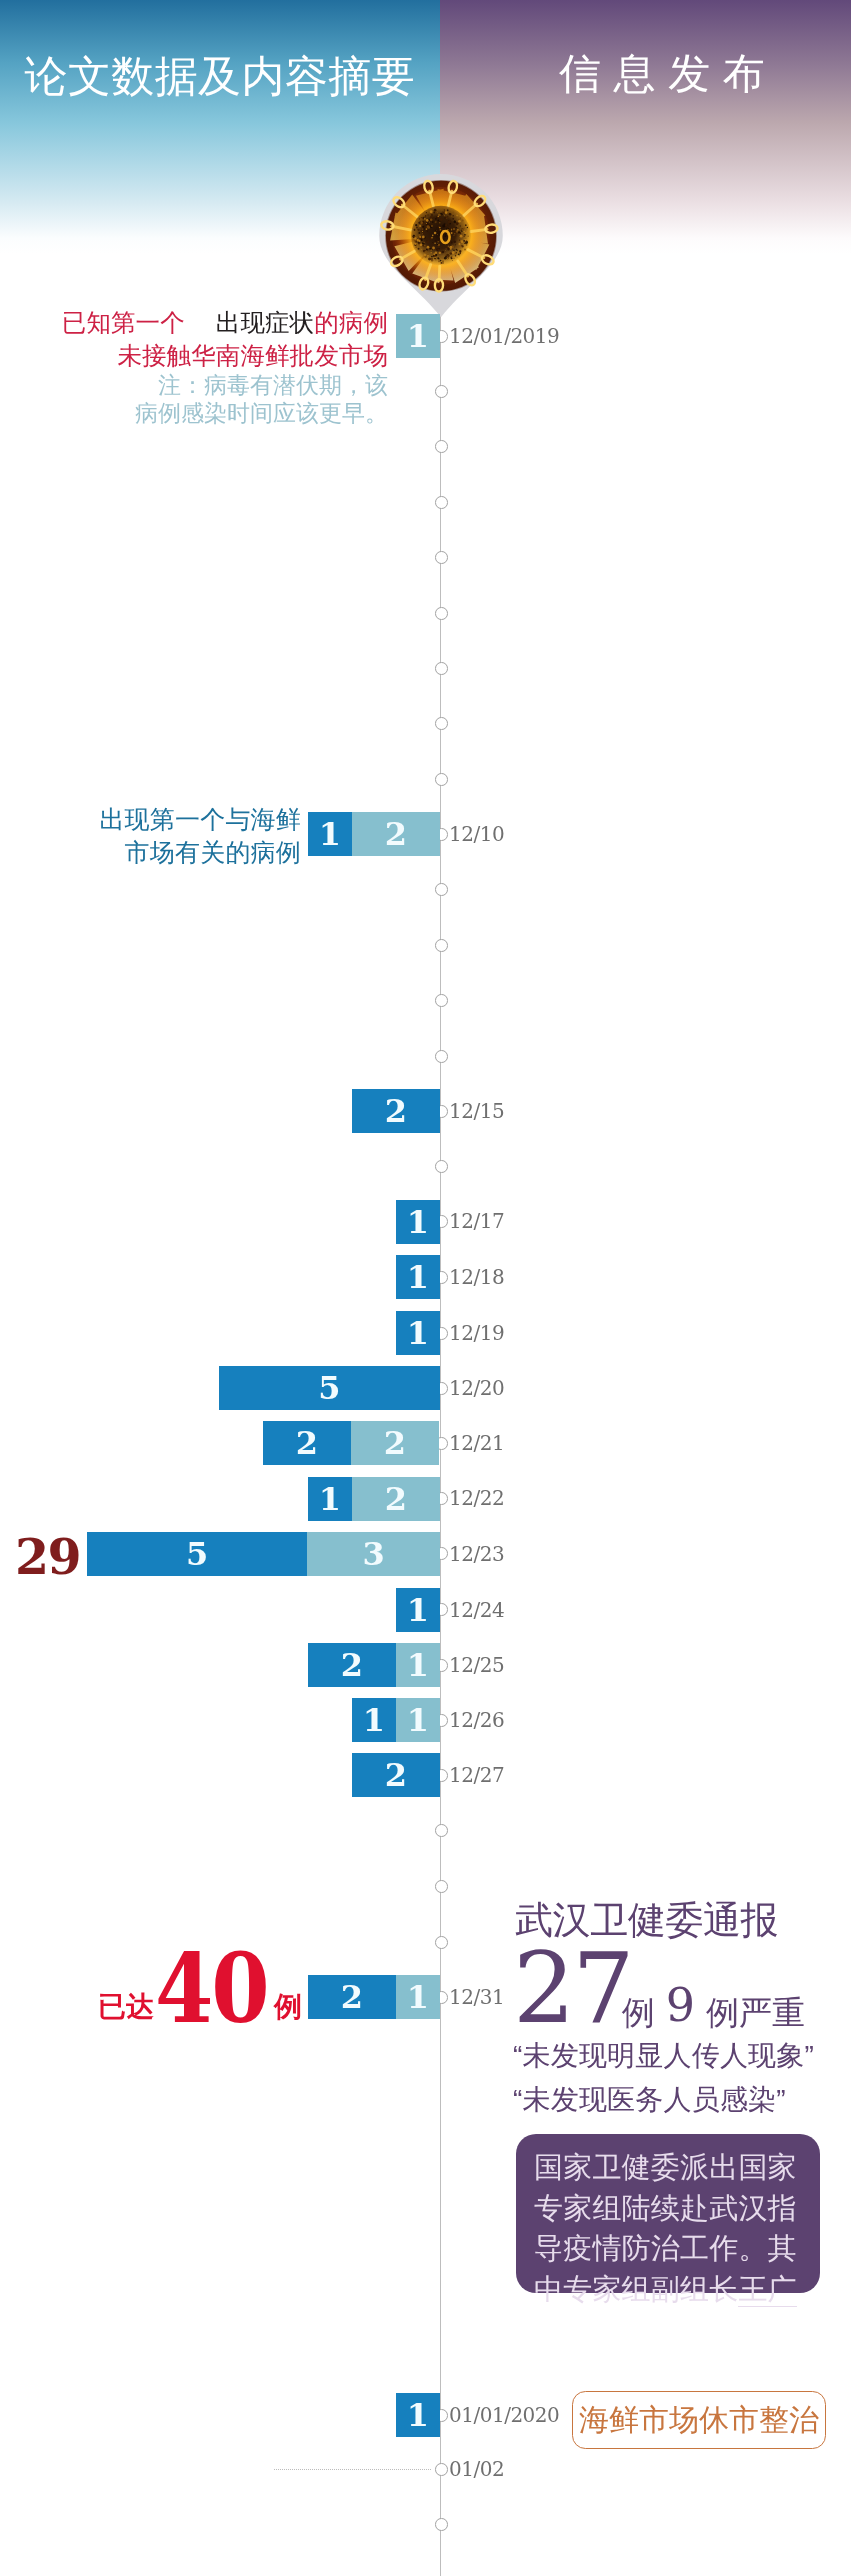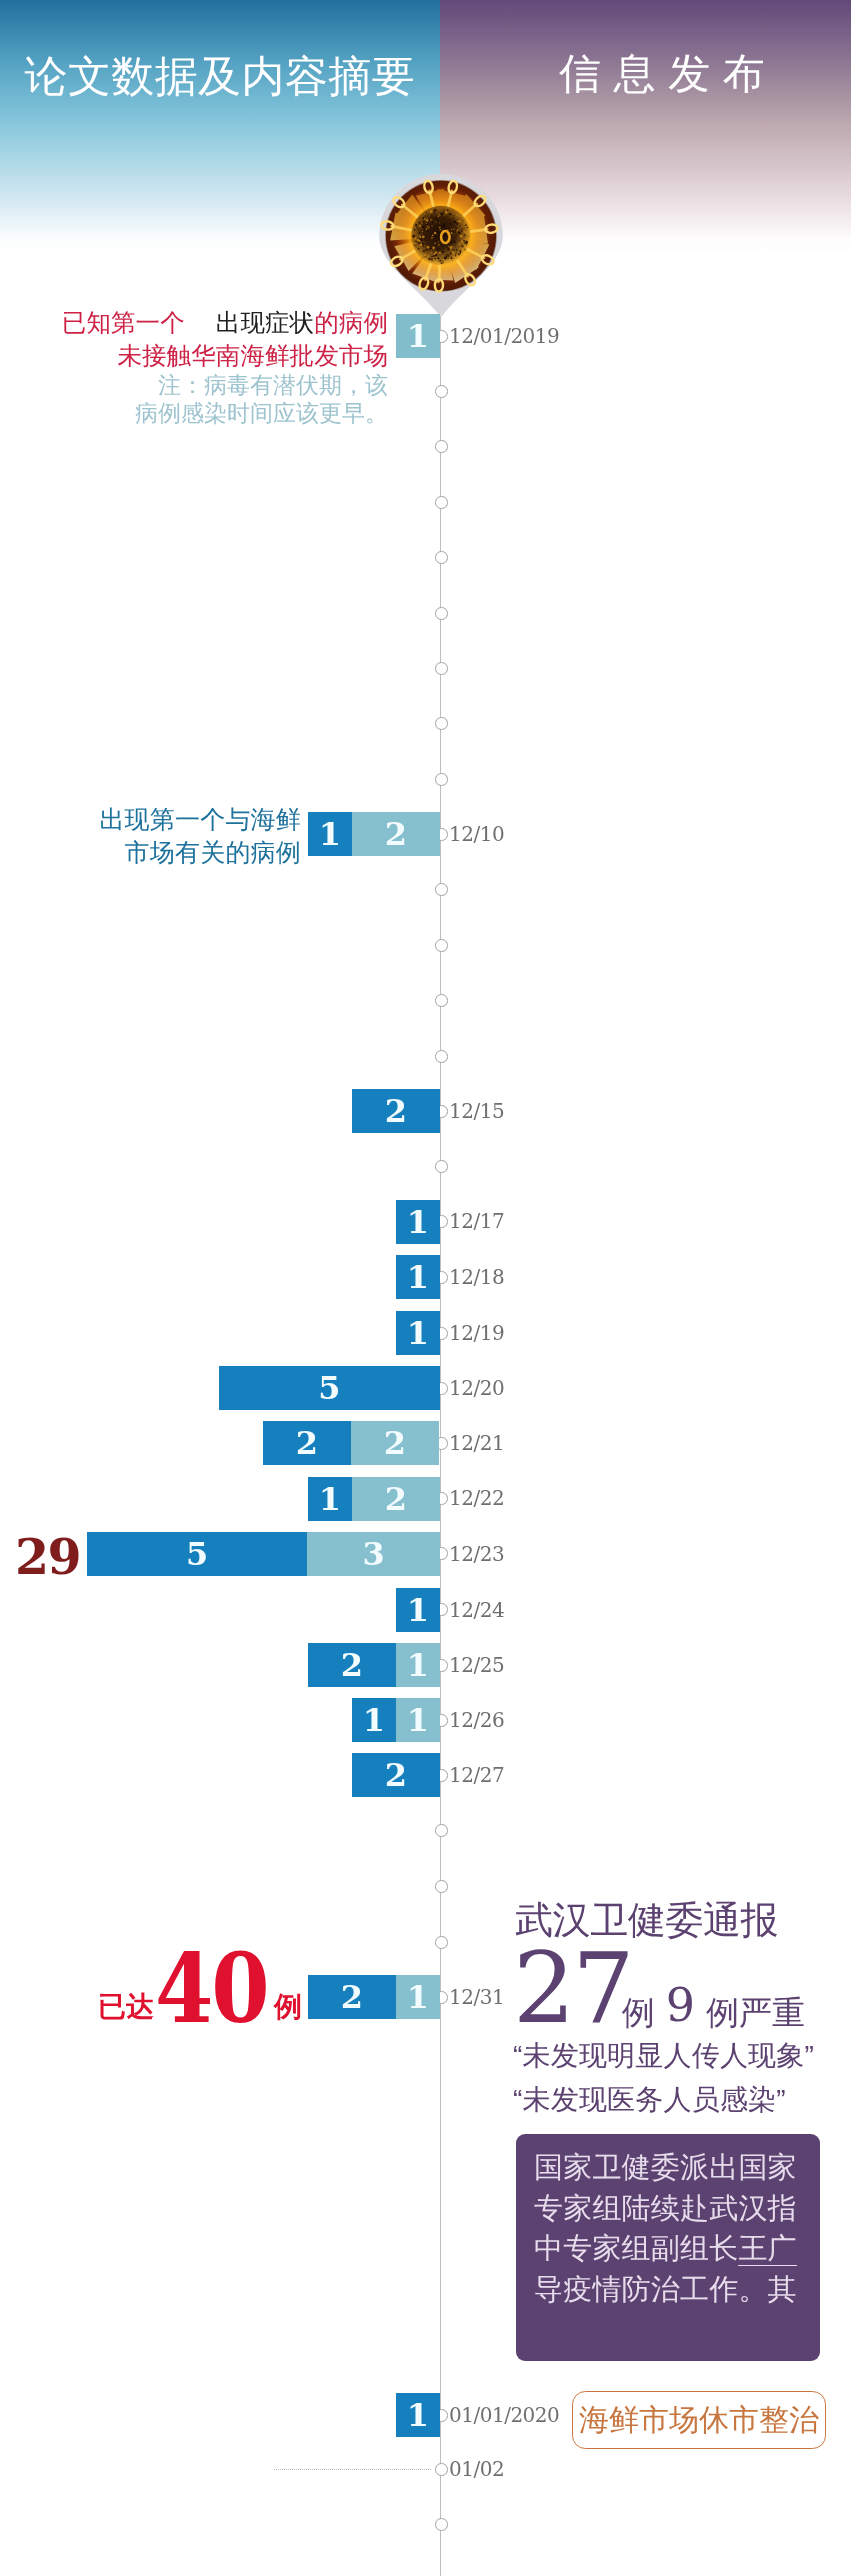--- a/index.html
+++ b/index.html
@@ -58,22 +58,22 @@
 .dotline{position:absolute;left:274px;top:2469px;width:157px;height:0;border-top:1.3px dotted #bcbcbc;}
 
 
 .wr-title{position:absolute;left:515px;top:1901px;font-size:38px;color:#5c4270;
           white-space:nowrap;line-height:1;letter-spacing:-0.4px;}
 .wr-num{position:absolute;left:513px;top:1939px;white-space:nowrap;line-height:1;color:#5c4270;}
 .wr-num .big{font-family:"DejaVu Serif",serif;font-weight:400;font-size:98px;letter-spacing:-3.2px;}
 .wr-num .unit{font-size:33px;vertical-align:-1.6px;}
 .wr-num .nine{font-family:"DejaVu Serif",serif;font-size:46px;vertical-align:0.8px;}
 .wr-q{position:absolute;left:513px;font-size:28px;color:#5c4270;white-space:nowrap;line-height:1;letter-spacing:0.2px;}
-.wr-box{position:absolute;left:516px;top:2134px;width:304px;height:227px;background:#5c4270;
-        border-radius:9px;box-sizing:border-box;padding:13.4px 0 0 18px;}
+.wr-box{position:absolute;left:516px;top:2134px;width:304px;height:159px;background:#5c4270;
+        border-radius:20px;box-sizing:border-box;padding:13.4px 0 0 18px;}
 .wr-box .ln{font-size:29px;color:#e7dcec;line-height:1.395;white-space:nowrap;letter-spacing:0.2px;}
 .wr-box .u{border-bottom:1.4px solid #e7dcec;padding-bottom:0.8px;}
 .wr-box .sf{font-family:"DejaVu Serif",serif;font-size:26px;letter-spacing:-0.4px;}
 
 
 .tag{position:absolute;left:572px;top:2391px;width:254px;height:58px;box-sizing:border-box;
      border:1.8px solid #c8763f;border-radius:13.4px;display:flex;align-items:center;justify-content:center;
      color:#c8763f;font-size:30px;letter-spacing:0px;}
 </style>
 </head>
@@ -659,20 +659,20 @@
   <div class="dotline"></div>
 
   <div class="wr-title">武汉卫健委通报</div>
   <div class="wr-num"><span class="big">27</span><span class="unit" style="margin-left:-9.5px">例</span><span class="nine" style="margin-left:11px">9</span><span class="unit" style="margin-left:11px">例严重</span></div>
   <div class="wr-q" style="top:2042px">“未发现明显人传人现象”</div>
   <div class="wr-q" style="top:2086px">“未发现医务人员感染”</div>
 
   <div class="wr-box">
     <div class="ln">国家卫健委派出国家</div>
     <div class="ln">专家组陆续赴武汉指</div>
+    <div class="ln">导疫情防治工作。其</div>
     <div class="ln"><span>中专家组副组长</span><span class="u">王广</span></div>
-    <div class="ln">导疫情防治工作。其</div>
   </div>
 
   <div class="tag">海鲜市场休市整治</div>
 
 </div>
 
 
 </body></html>

